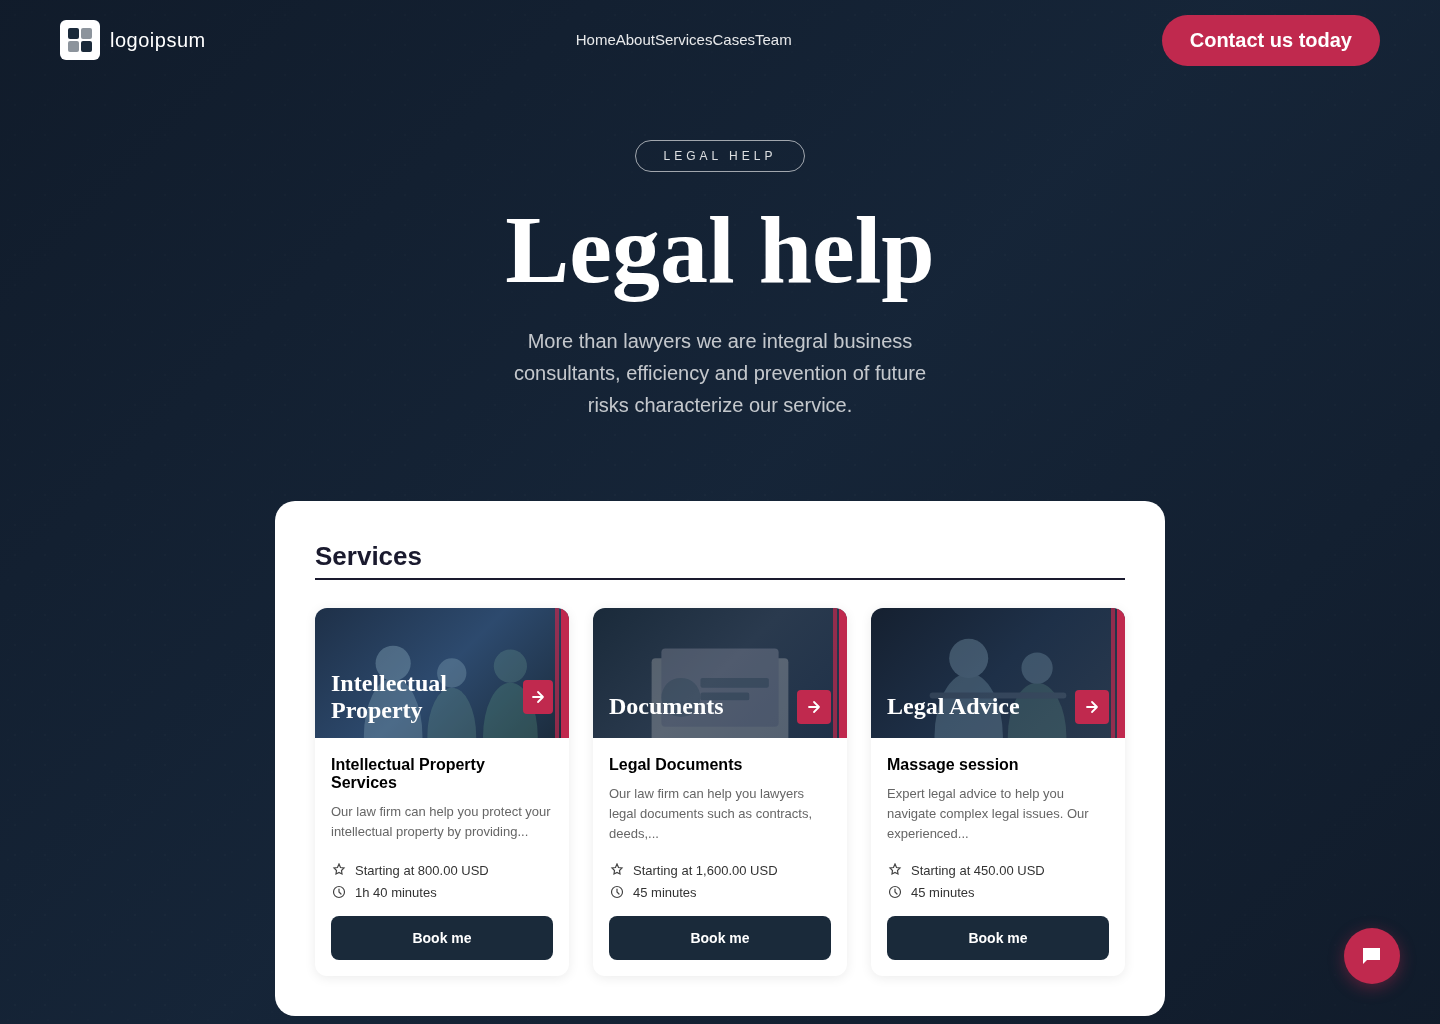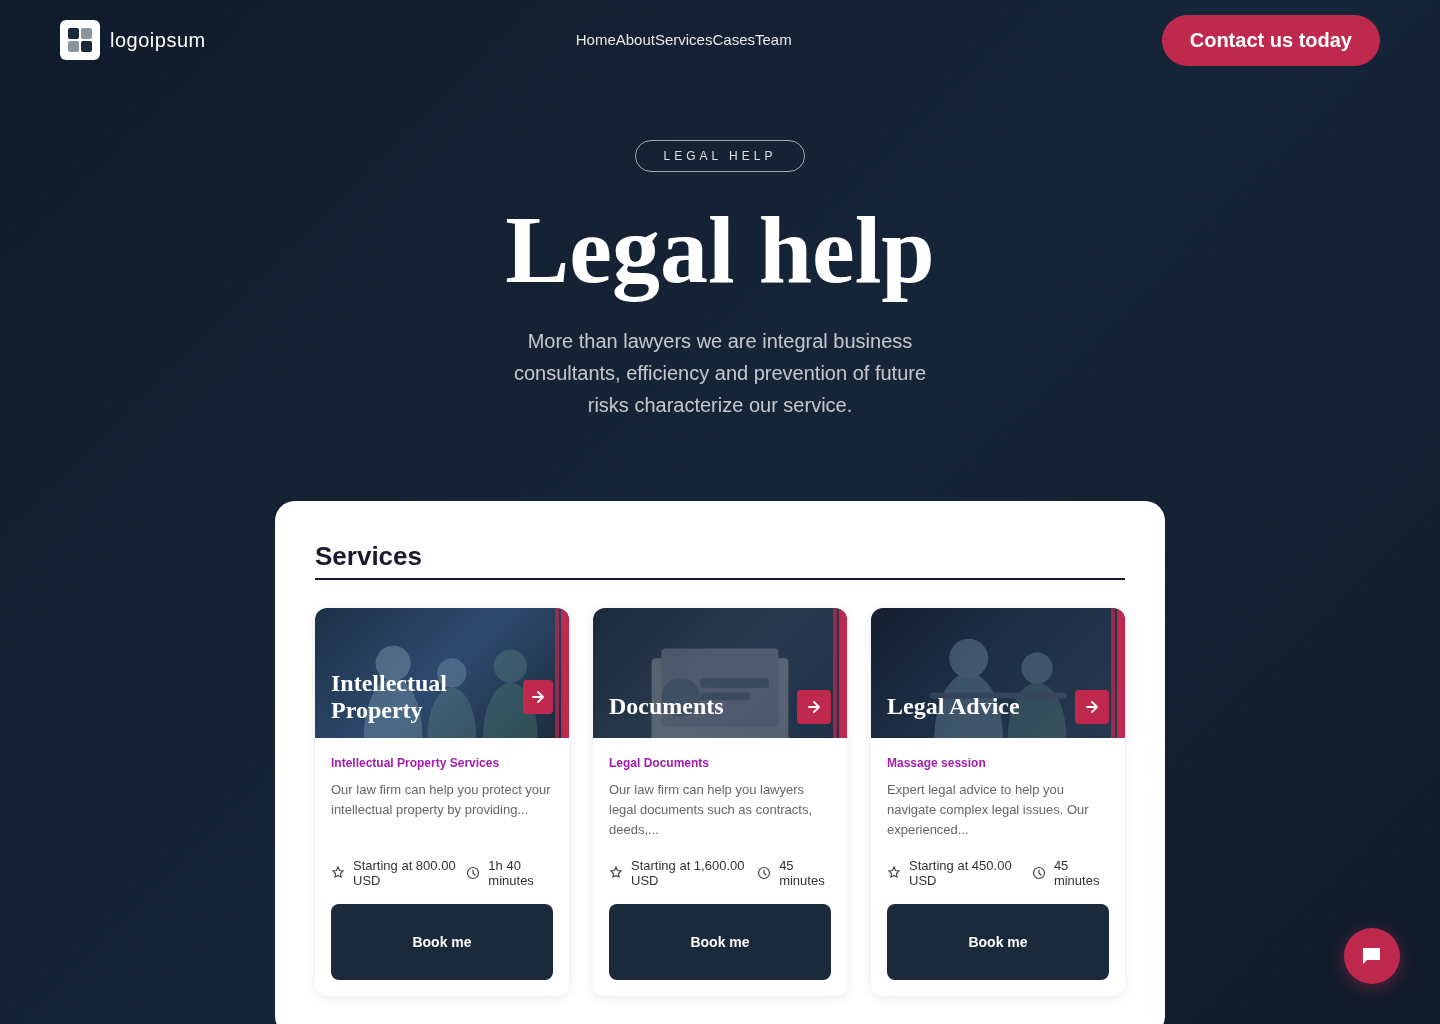--- a/index.html
+++ b/index.html
@@ -267,38 +267,38 @@
 
     .card-body {
       padding: 18px 16px 16px;
       flex: 1;
       display: flex;
       flex-direction: column;
     }
 
     .card-title {
       font-family: sans-serif;
-      font-size: 12px;
+      font-size: 16px;
       font-weight: 700;
-      color: #a21caf;
+      color: #000000;
       margin-bottom: 10px;
     }
 
     .card-desc {
       font-family: sans-serif;
       font-size: 13px;
       color: #666;
       line-height: 1.55;
       margin-bottom: 18px;
       flex: 1;
     }
 
     .card-meta {
       display: flex;
-      flex-direction: row;
+      flex-direction: column;
       gap: 6px;
       margin-bottom: 16px;
     }
 
     .card-meta-row {
       display: flex;
       align-items: center;
       gap: 8px;
       font-family: sans-serif;
       font-size: 13px;
@@ -313,21 +313,21 @@
       justify-content: center;
       color: #555;
     }
 
     .book-btn {
       width: 100%;
       background: #1a2a3a;
       color: #fff;
       border: none;
       border-radius: 8px;
-      padding: 30px;
+      padding: 14px;
       font-family: sans-serif;
       font-size: 14px;
       font-weight: 600;
       cursor: pointer;
       transition: background 0.2s;
     }
 
     
     .chat-fab {
       position: fixed;

